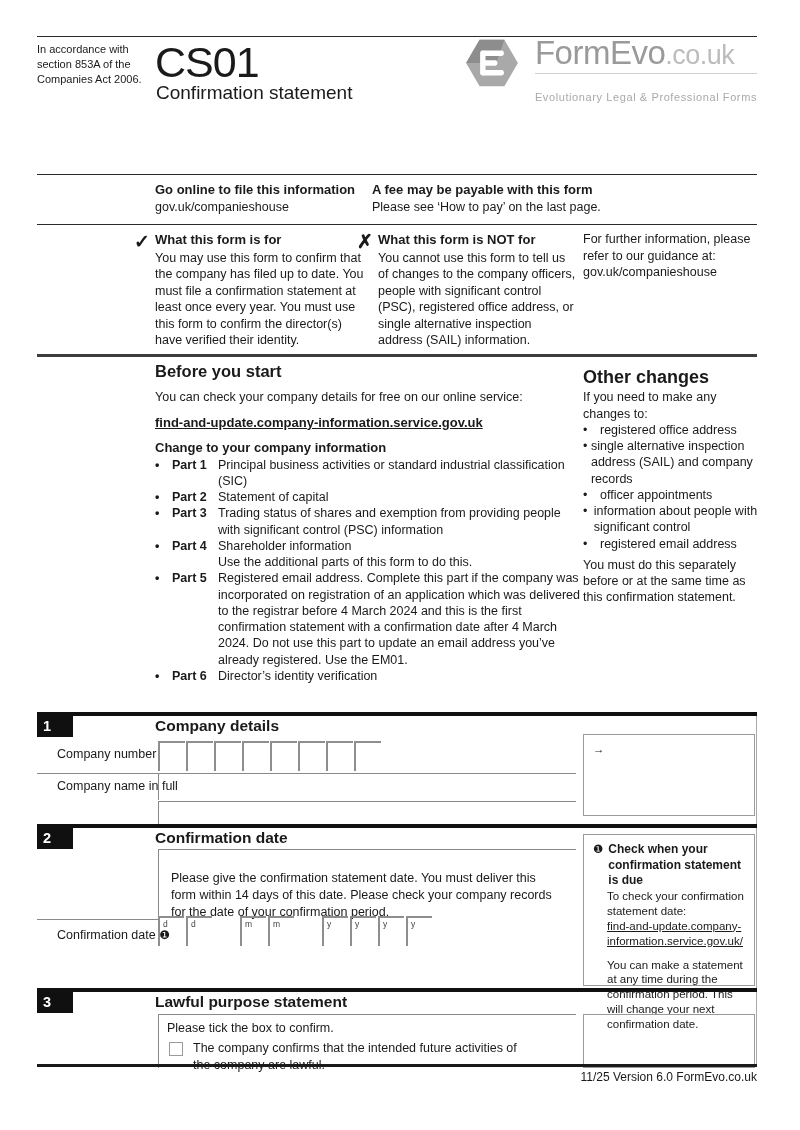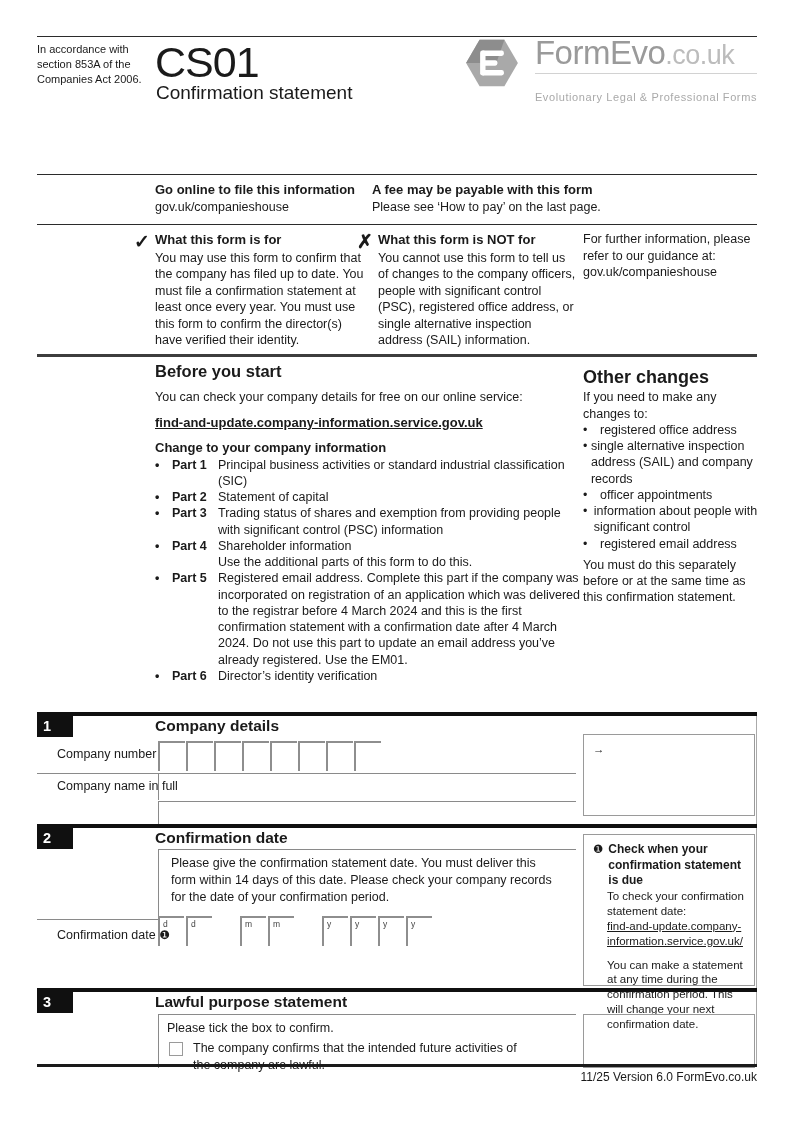--- a/index.html
+++ b/index.html
@@ -70,21 +70,21 @@
 
   
   .cn-cells { position:absolute; left:121px; top:25px; display:flex; gap:1px; }
   .cn-cell { width:27px; height:30px; border-top:2px solid #8e8e8e; border-left:2px solid #8e8e8e; }
   .name-rule-left { position:absolute; left:0; top:57px; width:121px; border-top:1px solid #8a8a8a; }
   .name-row { position:absolute; left:121px; width:418px; height:27px;
     border-top:1px solid #8a8a8a; border-left:1px solid #8a8a8a; }
 
   
   .guid-box { position:absolute; left:121px; width:418px; border-left:1px solid #8a8a8a;
-    border-top:1px solid #8a8a8a; font-size:12.5px; line-height:1.35; padding:5px 12px; }
+    border-top:1px solid #8a8a8a; font-size:12.5px; line-height:1.35; padding:20px 12px; }
   .s2-label-rule { position:absolute; left:0; top:91px; width:121px; border-top:1px solid #8a8a8a; }
   .date-cells { position:absolute; left:121px; top:88px; display:flex; }
   .dgroup { display:flex; gap:2px; margin-right:28px; }
   .dcell { width:26px; height:30px; border-top:2px solid #8e8e8e; border-left:2px solid #8e8e8e;
     font-size:8.5px; color:#444; padding:1px 0 0 3px; }
   .note1 { font-size:12px; }
 
   
   .cb-row { display:flex; margin-top:3px; }
   .checkbox { width:14px; height:14px; border:1.5px solid #9a9a9a; flex:none; margin:2px 10px 0 2px; }

